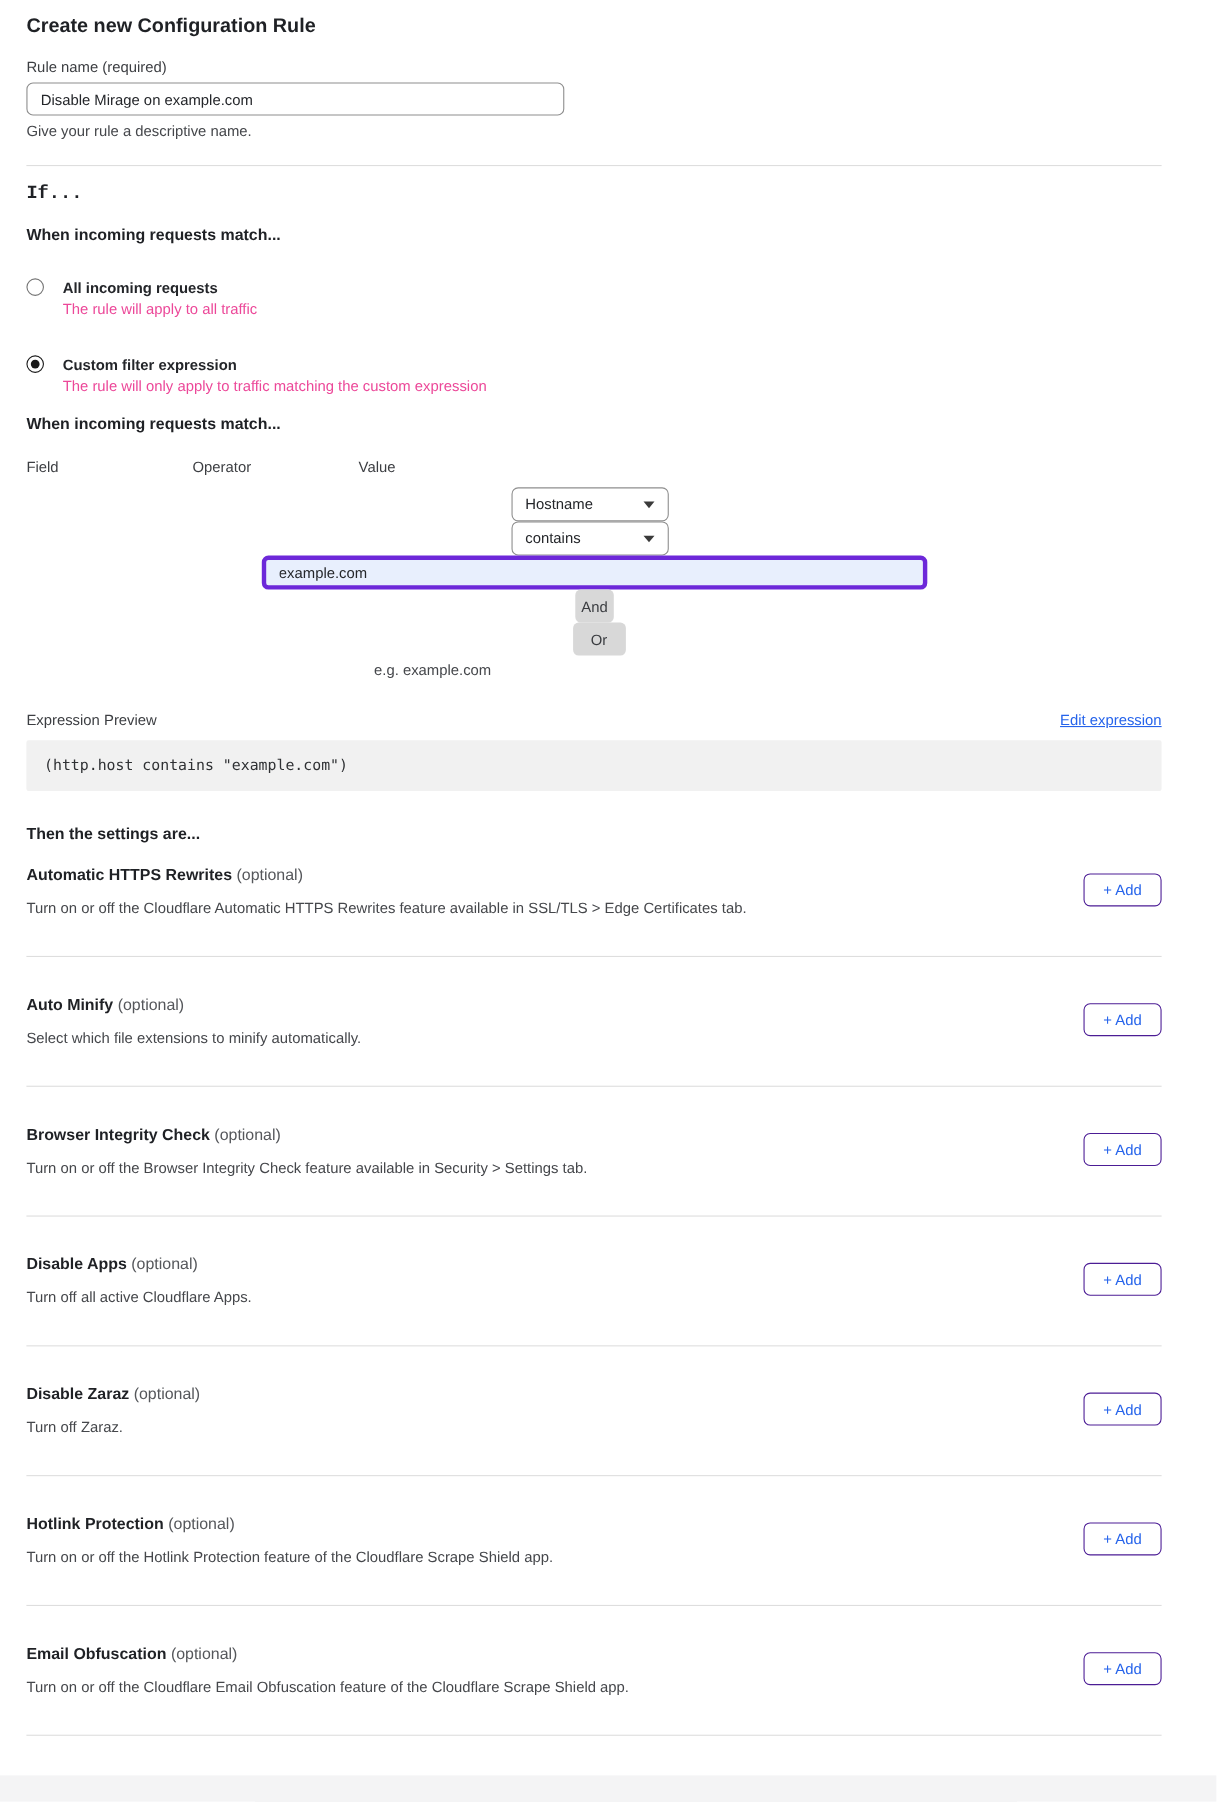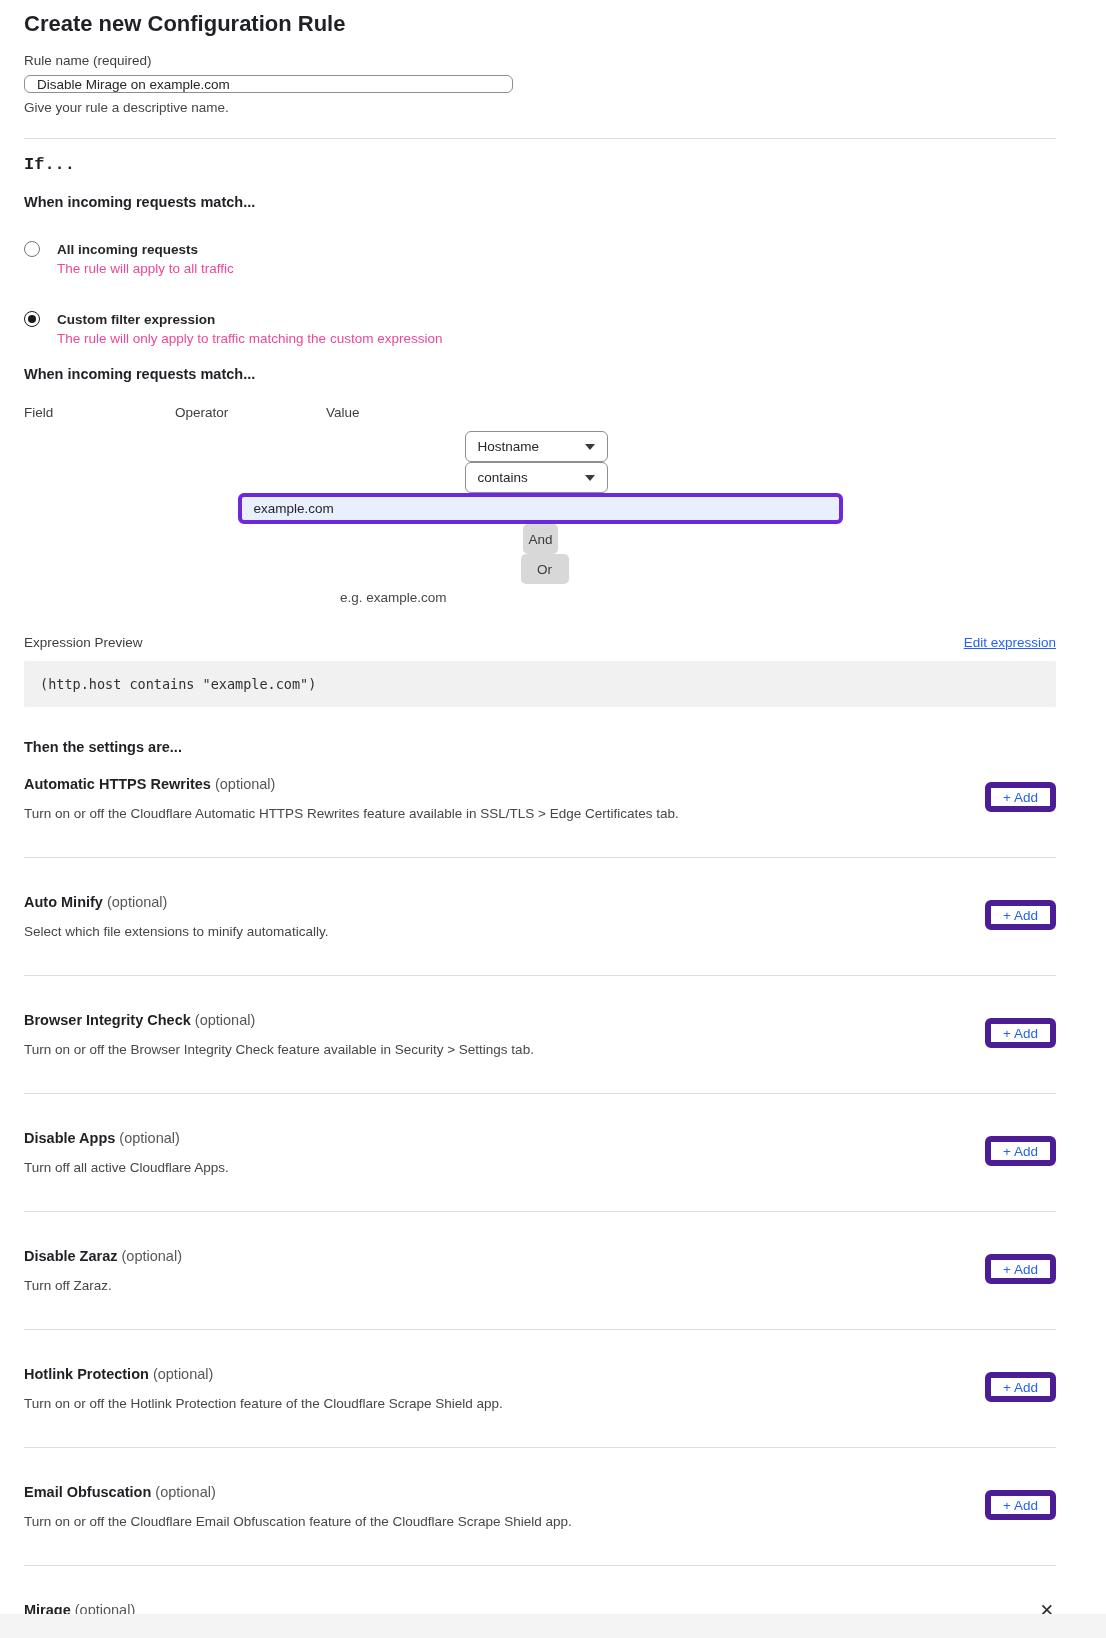--- a/index.html
+++ b/index.html
@@ -7,25 +7,25 @@
   body {
     height: 1638px;
     overflow: hidden;
     background: #ffffff;
     font-family: "Liberation Sans", sans-serif;
     color: #24262a;
     position: relative;
   }
   .page { padding: 13px 50px 0 24px; }
 
-  h1.page-title { font-size: 22px; font-weight: 700; line-height: 21px; color: #1f2125; }
+  h1.page-title { font-size: 18px; font-weight: 700; line-height: 21px; color: #1f2125; }
 
   .field-label { display: block; margin-top: 18px; font-size: 13.5px; line-height: 18px; color: #3c3e42; }
   .text-input {
-    margin-top: 5px; width: 489px; height: 18px;
+    margin-top: 5px; width: 489px; height: 30px;
     border: 1px solid #8e8e8e; border-radius: 6px;
     padding: 0 12px; font-size: 13.5px; color: #24262a;
     font-family: "Liberation Sans", sans-serif; background: #fff; outline: none;
   }
   .helper-text { margin-top: 6px; font-size: 13.5px; line-height: 18px; color: #45474b; }
 
   .divider { height: 1px; background: #dedede; border: none; }
   .divider.top { margin-top: 21px; }
 
   h2.if-heading { margin-top: 15px; font-size: 17px; font-weight: 700; line-height: 22px; color: #1f2125; font-family: Liberation Mono, monospace; }
@@ -96,21 +96,21 @@
     display: flex; align-items: flex-start; justify-content: space-between;
     padding: 34px 0; border-bottom: 1px solid #dedede;
   }
   .setting-row:first-child { padding-top: 17px; }
   .setting-heading { font-size: 14.5px; line-height: 21px; }
   .setting-name { font-weight: 700; color: #1f2125; }
   .setting-optional { font-weight: 400; color: #55575b; }
   .setting-desc { margin-top: 9px; font-size: 13.5px; line-height: 19px; color: #45474b; }
   .add-btn {
     flex-shrink: 0; width: 71px; height: 30px; margin-top: 8px;
-    background: #fff; border: 6px solid #4c1d95; border-radius: 6px;
+    background: #fff; border: 1px solid #4c1d95; border-radius: 6px;
     color: #2563eb; font-size: 13.5px; font-family: "Liberation Sans", sans-serif;
     cursor: pointer;
   }
 
   .mirage-section { padding-top: 34px; }
   .mirage-head-row { display: flex; justify-content: space-between; align-items: flex-start; }
   .close-x {
     font-size: 17px; line-height: 21px; color: #2b2d31; cursor: pointer;
     font-weight: 400; padding: 0 2px; user-select: none;
   }

